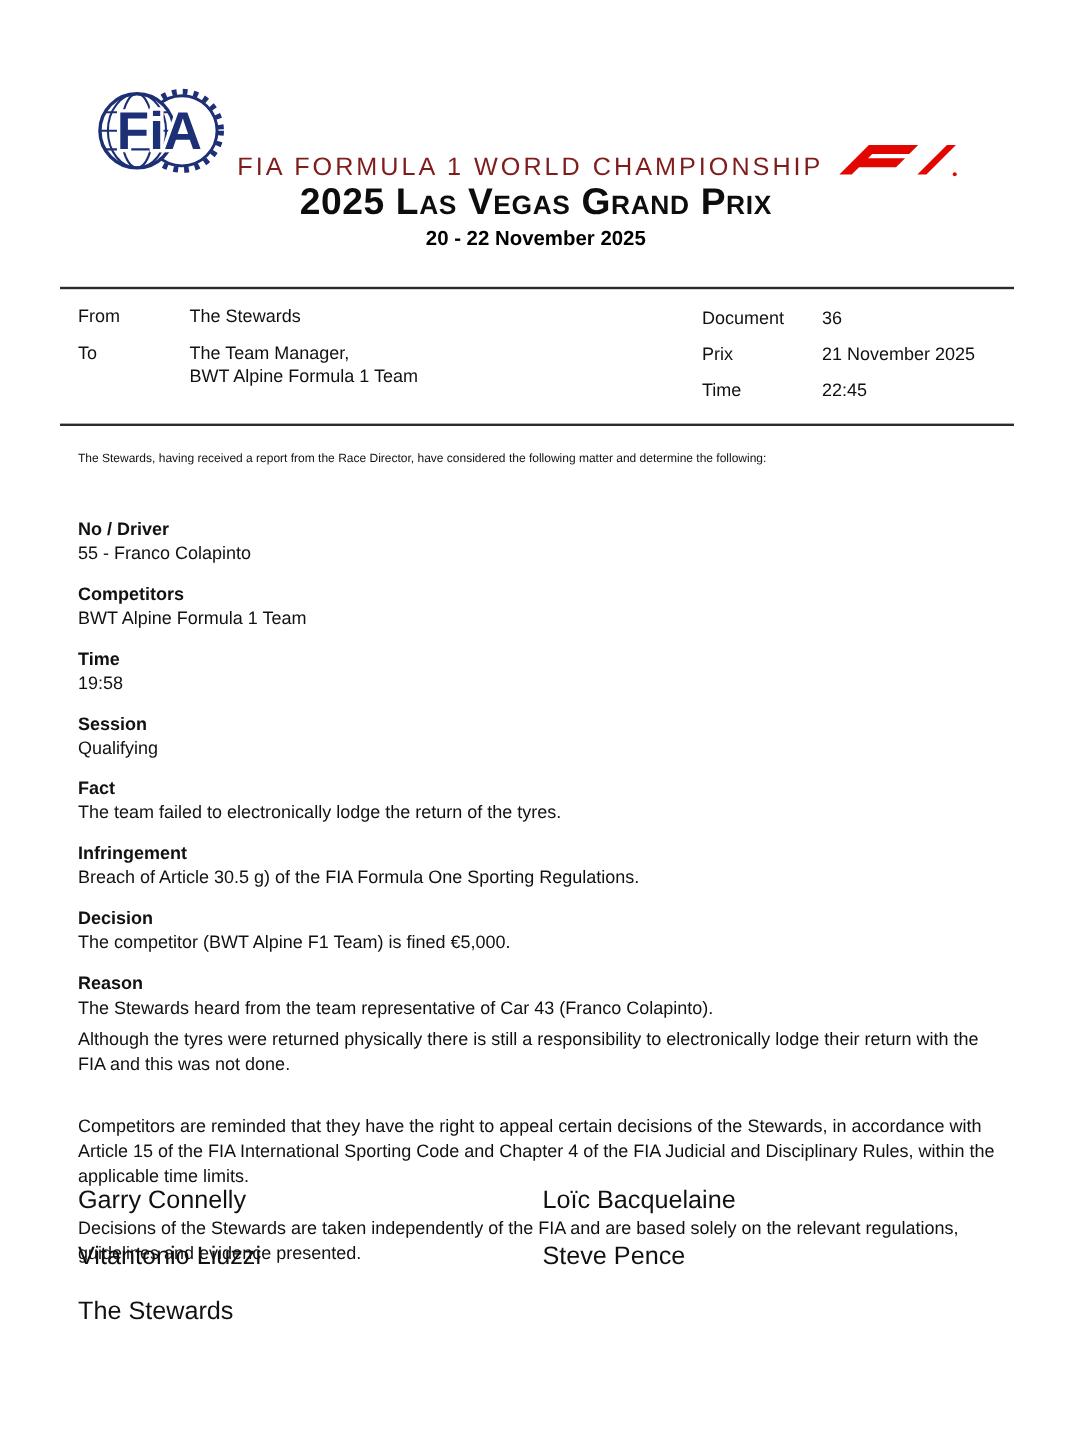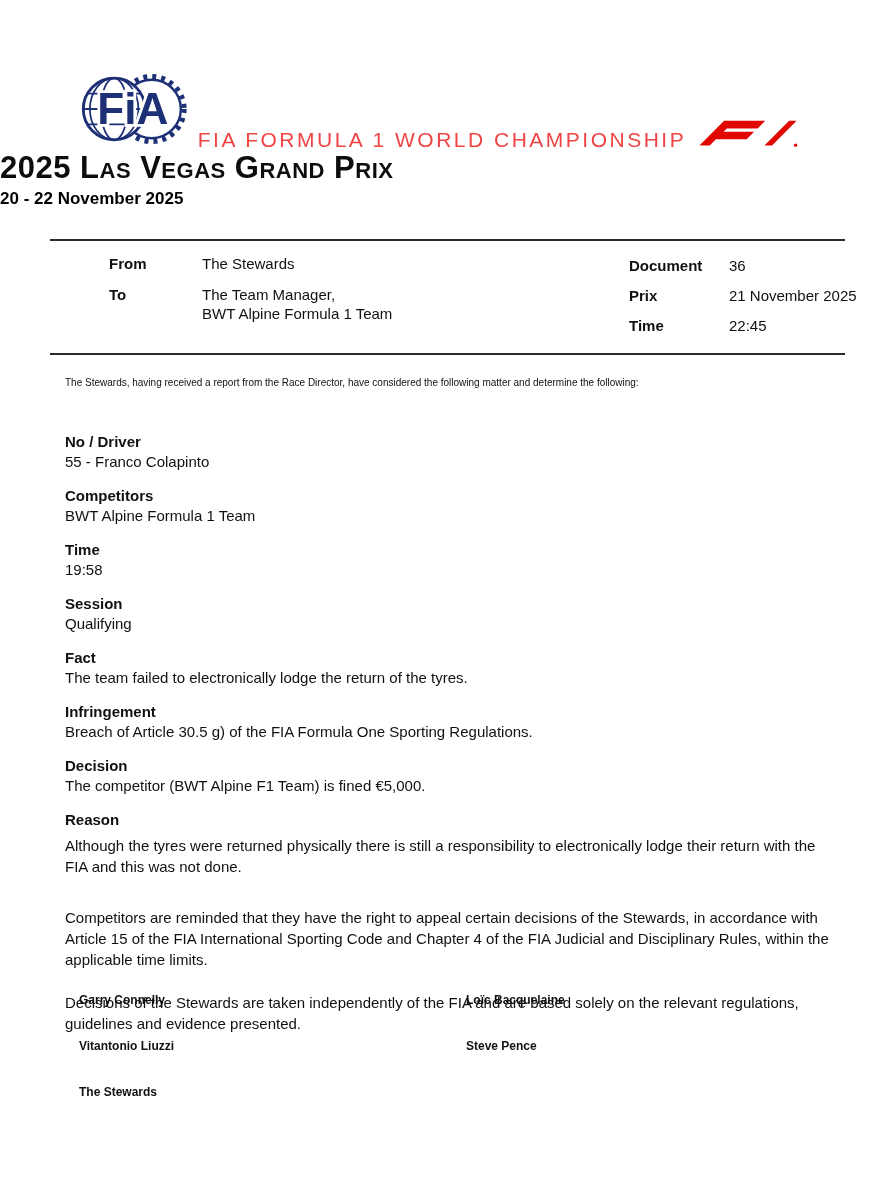--- a/index.html
+++ b/index.html
@@ -13,44 +13,44 @@
     overflow:hidden;
   }
   
   .header {
     position:absolute; top:60px; left:78px; right:95px; height:92px;
     display:flex; align-items:flex-end; justify-content:space-between;
   }
   .champ-title {
     flex:1; text-align:center;
     font-size:21px; font-weight:400; letter-spacing:2.5px;
-    color:#ef4444; white-space:nowrap;
+    color:#7f1d1d; white-space:nowrap;
   }
   .fia-logo-box { width:112px; height:86px; flex:0 0 auto; }
   .f1-logo-box  { width:104px; height:40px; flex:0 0 auto; display:flex; align-items:center; }
 
   
-  .title-block { position:absolute; top:150px; left:0; width:100%; text-align:left; }
+  .title-block { position:absolute; top:150px; left:0; width:100%; text-align:center; }
   .event-title {
     font-size:31px; font-weight:bold; font-variant:small-caps;
     letter-spacing:0.5px; color:#0d0d0d;
   }
   .event-dates { font-size:17px; font-weight:bold; margin-top:3px; color:#000000; }
 
   
   .rule { position:absolute; left:50px; width:795px; height:2px; background:#2b2b2b; }
   .rule-1 { top:239px; }
   .rule-2 { top:353px; }
 
   
   .meta { position:absolute; top:254px; left:0; right:0; font-size:15px; }
   .meta-left  { position:absolute; left:65px;  top:0; }
   .meta-right { position:absolute; left:585px; top:2px; }
   .meta-row { display:flex; margin-bottom:12px; line-height:19px; }
-  .meta-lbl { font-weight:bold;margin-left:44px; }
+  .meta-lbl { font-weight:normal; }
   .meta-left  .meta-lbl { width:93px; }
   .meta-right .meta-lbl { width:100px; }
   .meta-right .meta-row { margin-bottom:11px; }
 
   
   .intro {
     position:absolute; top:372px; left:65px; width:730px;
     font-size:10px; line-height:21px;
   }
 
@@ -59,22 +59,22 @@
   .drow { display:flex; margin-bottom:14px; line-height:20px;flex-direction:column; }
   .dlbl { width:110px; flex:0 0 auto; font-weight:bold; }
   .dval { flex:1; }
   .reason-paras p { margin:0; line-height:21px; }
   .reason-p2 { margin-top:5px  !important; }
   .reason-p3 { margin-top:30px !important; }
   .reason-p4 { margin-top:22px !important; }
 
   
   .signatures {
-    position:absolute; top:991px; left:79px; right:65px;
-    font-size:12px; font-weight:bold;
+    position:absolute; top:991px; left:65px; right:65px;
+    font-size:21px; font-weight:normal;
   }
   .sig-row { display:flex; margin-bottom:27px; line-height:19px; }
   .sig-left { width:387px; flex:0 0 auto; }
 </style>
 </head>
 <body>
 
 <div class="page">
 
   <div class="header">
@@ -179,20 +179,21 @@
       <div class="dlbl">Infringement</div>
       <div class="dval">Breach of Article 30.5 g) of the FIA Formula One Sporting Regulations.</div>
     </div>
     <div class="drow">
       <div class="dlbl">Decision</div>
       <div class="dval">The competitor (BWT Alpine F1 Team) is fined €5,000.</div>
     </div>
     <div class="drow">
       <div class="dlbl">Reason</div>
       <div class="dval reason-paras">
+        <p>The Stewards heard from the team representative of Car 43 (Franco Colapinto).</p>
         <p class="reason-p2">Although the tyres were returned physically there is still a responsibility to electronically lodge their return with the FIA and this was not done.</p>
         <p class="reason-p3">Competitors are reminded that they have the right to appeal certain decisions of the Stewards, in accordance with Article 15 of the FIA International Sporting Code and Chapter 4 of the FIA Judicial and Disciplinary Rules, within the applicable time limits.</p>
         <p class="reason-p4">Decisions of the Stewards are taken independently of the FIA and are based solely on the relevant regulations, guidelines and evidence presented.</p>
       </div>
     </div>
   </div>
 
   <div class="signatures">
     <div class="sig-row">
       <div class="sig-left">Garry Connelly</div>

